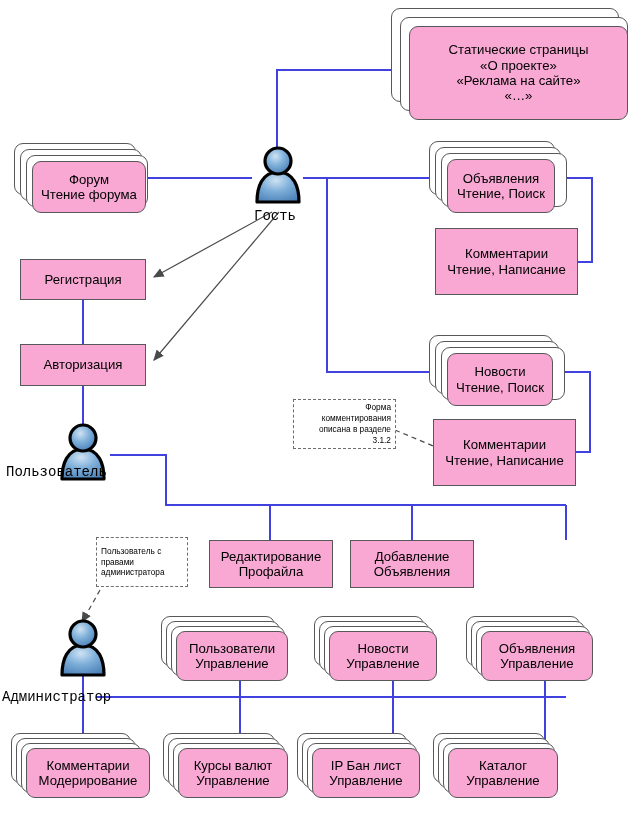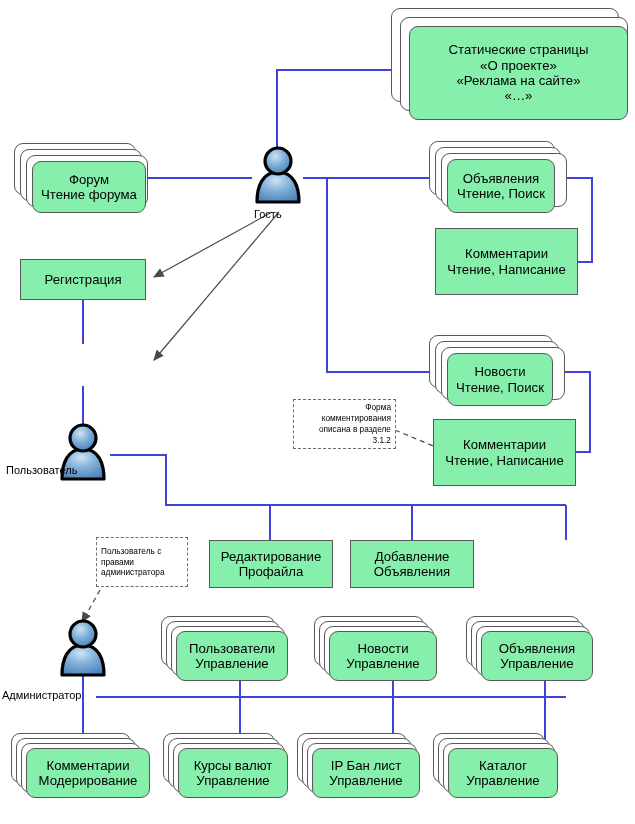--- a/index.html
+++ b/index.html
@@ -4,21 +4,21 @@
 <style>
   html,body{margin:0;padding:0;background:#ffffff;}
   body{font-family:"Liberation Sans","DejaVu Sans",sans-serif;}
   #canvas{position:relative;width:635px;height:824px;background:#fff;overflow:hidden;}
   .layer{position:absolute;left:0;top:0;width:635px;height:824px;}
   svg.layer{pointer-events:none;}
 
   
   .node{position:absolute;box-sizing:border-box;display:flex;flex-direction:column;
         align-items:center;justify-content:center;text-align:center;
-        background:#86efac;border:1.4px solid #58585a;color:#000;
+        background:#f9a8d4;border:1.4px solid #58585a;color:#000;
         font-size:13.2px;line-height:1.16;z-index:6;}
   .node.rect{border-radius:0;}
   .node.round{border-radius:9px;}
   
   .stack{position:absolute;box-sizing:border-box;background:#fff;
          border:1.4px solid #58585a;border-radius:9px;z-index:4;}
   .stack.s2{z-index:3;}
   .stack.s3{z-index:2;}
 
   .node .ln{display:block;white-space:nowrap;}
@@ -26,21 +26,21 @@
   
   .note{position:absolute;box-sizing:border-box;background:#fff;
         border:1.3px dashed #6d6d6d;color:#000;font-size:8.3px;line-height:1.32;
         display:flex;flex-direction:column;justify-content:center;z-index:6;padding:2px 4px;}
   .note.right{text-align:right;align-items:flex-end;}
   .note.center{text-align:center;align-items:flex-start;}
 
   
   .actor{position:absolute;width:58px;height:66px;z-index:8;}
   .actor svg{display:block;width:58px;height:66px;}
-  .actor-label{position:absolute;font-size:11px;color:#000;white-space:nowrap;z-index:9;}
+  .actor-label{position:absolute;font-size:14px;color:#000;white-space:nowrap;z-index:9;font-family:Liberation Mono, monospace;}
 </style>
 </head>
 <body>
 
 <div id="canvas">
 
   <svg class="layer" viewBox="0 0 635 824">
     <g stroke="#4141e0" stroke-width="1.5" fill="none" shape-rendering="crispEdges">
 
       <path d="M277,170 L277,70 L432,70"></path>
@@ -136,20 +136,23 @@
 
   <div class="node rect" style="left:433px;top:419px;width:143px;height:67px;">
     <span class="ln">Комментарии</span>
     <span class="ln">Чтение, Написание</span>
   </div>
 
   <div class="node rect" style="left:20px;top:259px;width:126px;height:41px;">
     <span class="ln">Регистрация</span>
   </div>
 
+  <div class="node rect" style="left:20px;top:344px;width:126px;height:42px;">
+    <span class="ln">Авторизация</span>
+  </div>
 
   <div class="node rect" style="left:209px;top:540px;width:124px;height:48px;">
     <span class="ln">Редактирование</span>
     <span class="ln">Профайла</span>
   </div>
   <div class="node rect" style="left:350px;top:540px;width:124px;height:48px;">
     <span class="ln">Добавление</span>
     <span class="ln">Объявления</span>
   </div>
 

